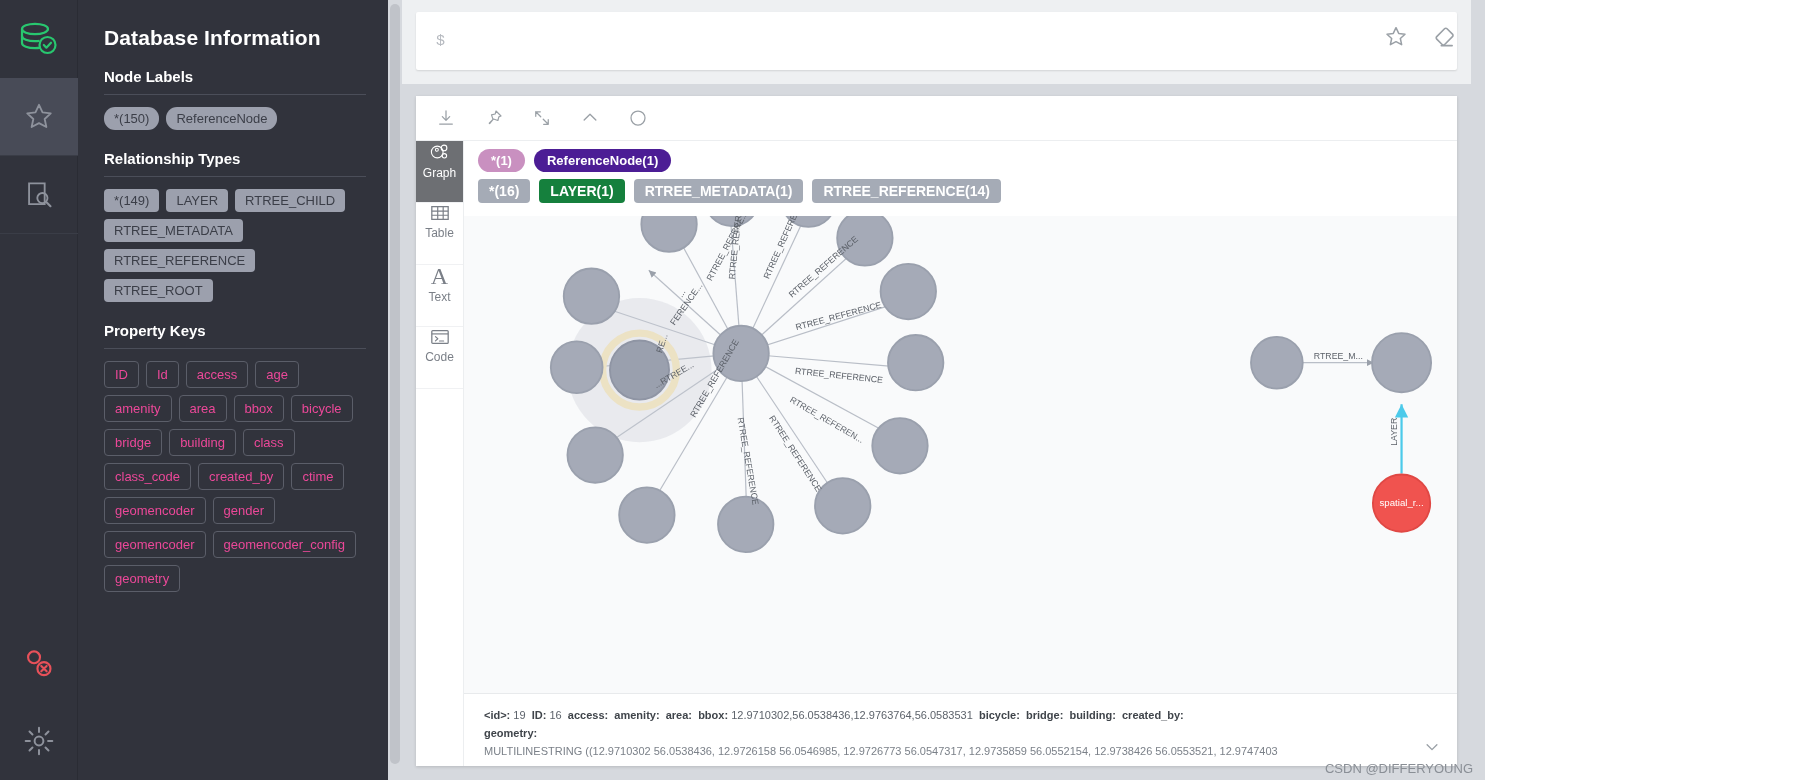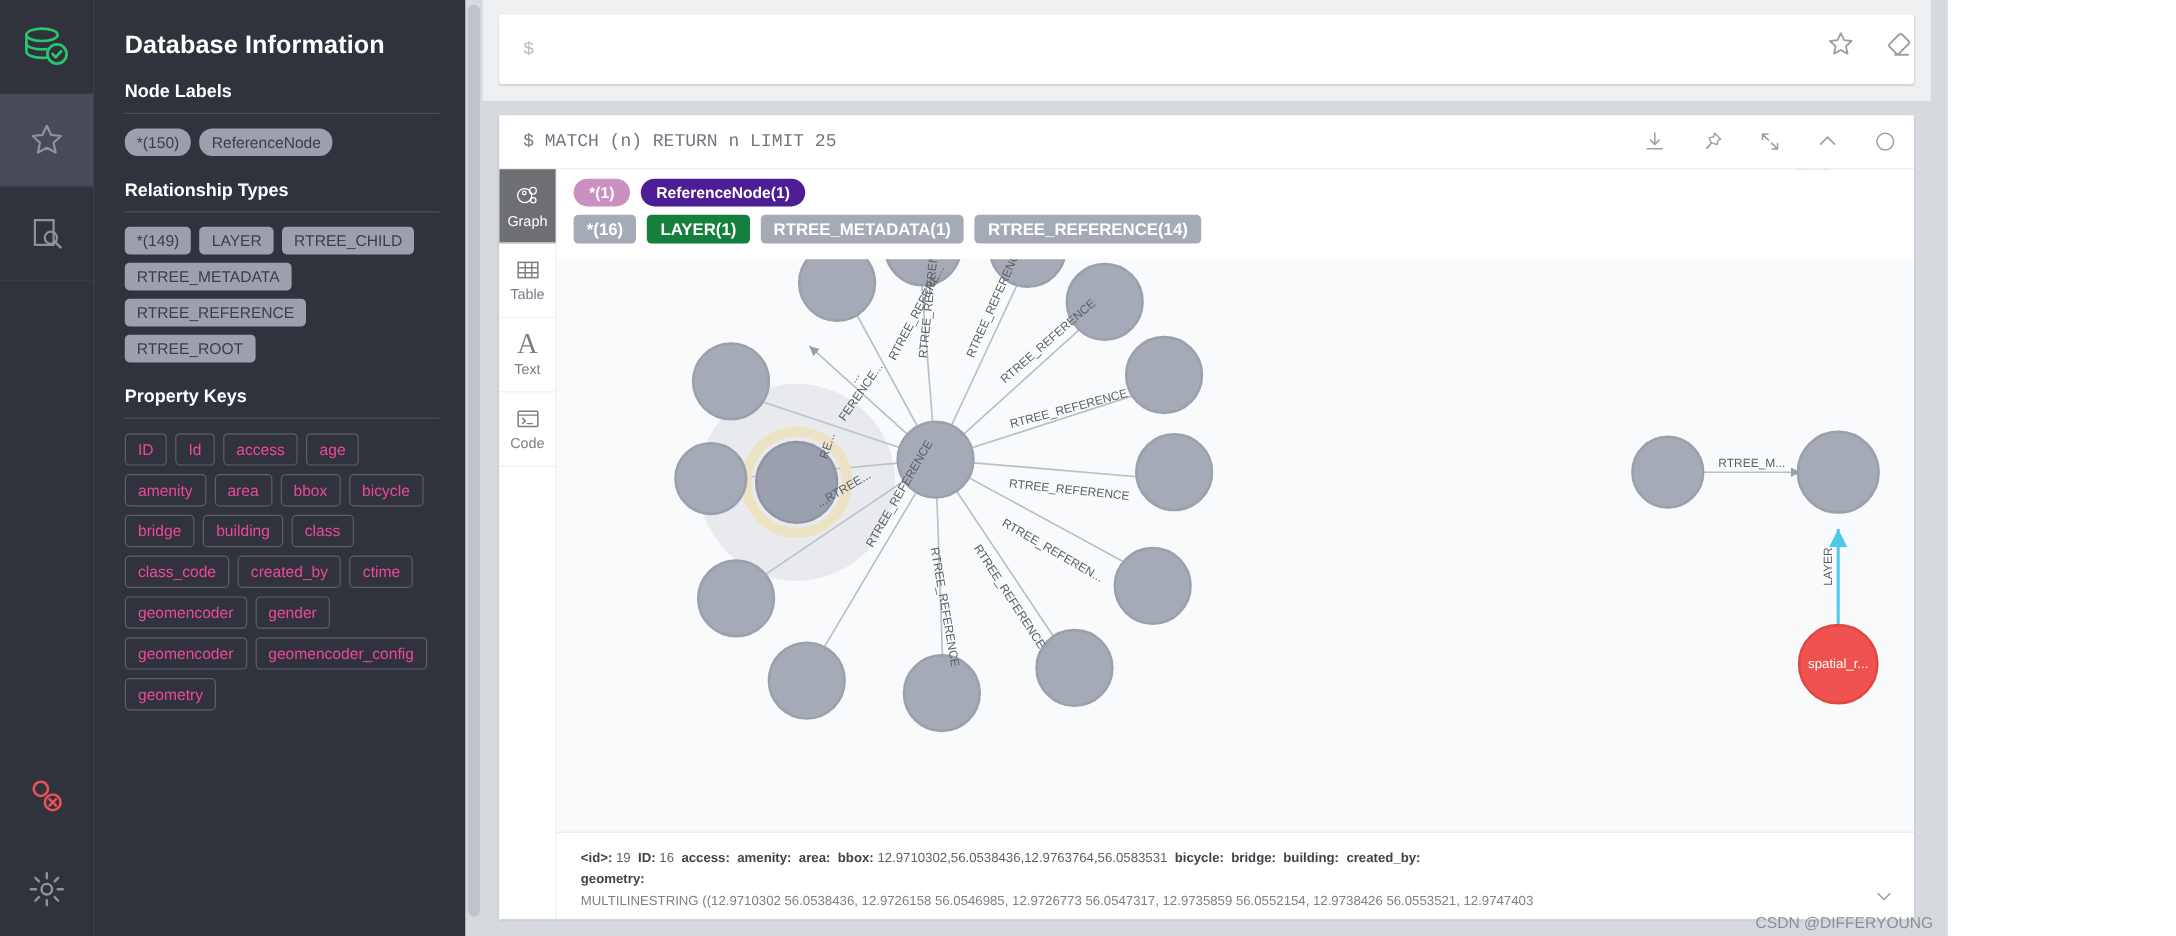--- a/index.html
+++ b/index.html
@@ -1,21 +1,21 @@
 <!DOCTYPE html>
 <html><head>
 <meta charset="utf-8">
 <style>
   * { box-sizing: border-box; margin: 0; padding: 0; }
   html, body {
     width: 1813px; height: 780px;
     font-family: "Liberation Sans", sans-serif;
     overflow: hidden; background: #fff;
   }
-  .app { position: relative; width: 1623px; height: 780px; display: flex; }
+  .app { position: relative; width: 1485px; height: 780px; display: flex; }
 
   
   .rail {
     width: 78px; background: #31333c; flex: 0 0 78px;
     position: relative; border-right: 1px solid #2a2c34;
   }
   .rail-btn {
     height: 78px; width: 78px; display: flex;
     align-items: center; justify-content: center;
     border-bottom: 1px solid #3a3d47;
@@ -68,21 +68,21 @@
   }
   .frame-q {
     font-family: "Liberation Mono", monospace; font-size: 15px; color: #717780; flex: 1;
   }
   .frame-tools { display: flex; align-items: center; gap: 28px; color: #9aa0a6; }
   .frame-body { flex: 1; display: flex; position: relative; min-height:0; }
 
   .viewtabs { width: 48px; flex: 0 0 48px; border-right: 1px solid #eceef0; background:#fff;}
   .vtab {
     height: 62px; display: flex; flex-direction: column;
-    align-items: center; justify-content: center; gap: 3px;
+    align-items: center; justify-content: flex-start; gap: 3px;
     font-size: 12px; color: #7a7f87; border-bottom: 1px solid #f0f1f3;
   }
   .vtab.active { background: #6d6f73; color: #fff; }
   .vtab svg { display:block; }
 
   .canvas { flex: 1; position: relative; background: #f9fafb; overflow: hidden; }
   .legend {
     position:absolute; top:0; left:0; right:0; padding: 8px 14px 6px;
     background: #fff; z-index: 6;
   }
@@ -218,21 +218,20 @@
           <path d="M12 3.4l2.5 5.3 5.8.7-4.3 4 1.2 5.7L12 16.3 6.8 19.1 8 13.4 3.7 9.4l5.8-.7z" fill="none" stroke="#9aa0a6" stroke-width="1.4" stroke-linejoin="round"></path>
         </svg>
         <svg width="26" height="26" viewBox="0 0 24 24">
           <path d="M9.5 20h10" stroke="#9aa0a6" stroke-width="1.5" stroke-linecap="round"></path>
           <path d="M14.8 4.4l5 5a1.6 1.6 0 010 2.3l-7.2 7.2a1.6 1.6 0 01-2.3 0l-5-5a1.6 1.6 0 010-2.3l7.2-7.2a1.6 1.6 0 012.3 0z" fill="none" stroke="#9aa0a6" stroke-width="1.5"></path>
         </svg>
       </div>
 
       <div class="frame">
         <div class="frame-head">
-          <div class="frame-q">$ MATCH (n) RETURN n LIMIT 25</div>
           <div class="frame-tools">
             <svg width="20" height="20" viewBox="0 0 24 24">
               <path d="M12 3.5v11M7.6 10.4L12 14.8l4.4-4.4M4.4 19.2h15.2" fill="none" stroke="#9aa0a6" stroke-width="1.5" stroke-linecap="round" stroke-linejoin="round"></path>
             </svg>
             <svg width="20" height="20" viewBox="0 0 24 24">
               <path d="M14.4 3.6l6 6-2.6 1-1.1 4.4-5.3-1.8-4.6 5.6-.5-.5 4.5-4.7-1.8-5.3 4.4-1.1z" fill="none" stroke="#9aa0a6" stroke-width="1.4" stroke-linejoin="round"></path>
             </svg>
             <svg width="20" height="20" viewBox="0 0 24 24">
               <path d="M4.5 10V4.5H10M19.5 14v5.5H14M4.5 4.5l6 6M19.5 19.5l-6-6" fill="none" stroke="#9aa0a6" stroke-width="1.5" stroke-linecap="round" stroke-linejoin="round"></path>
             </svg>

